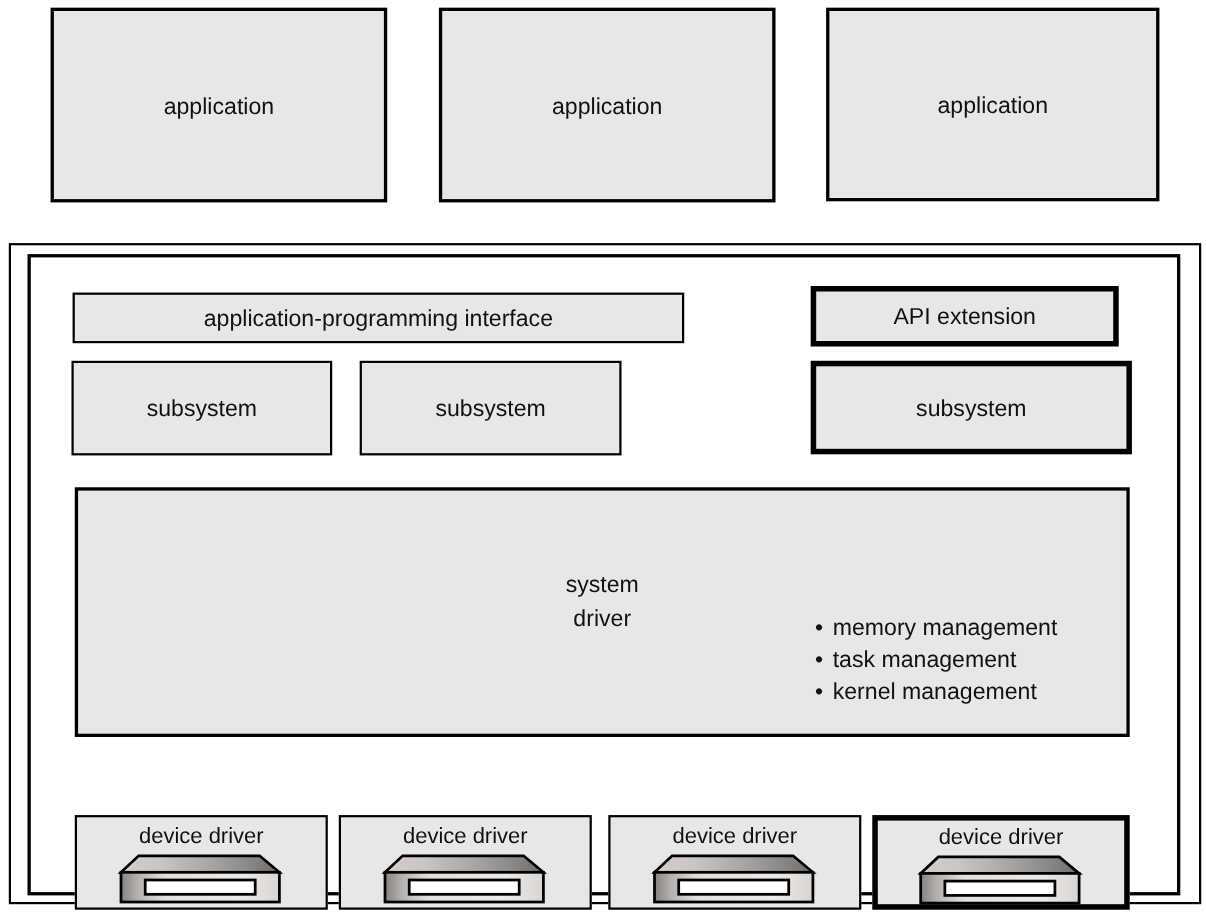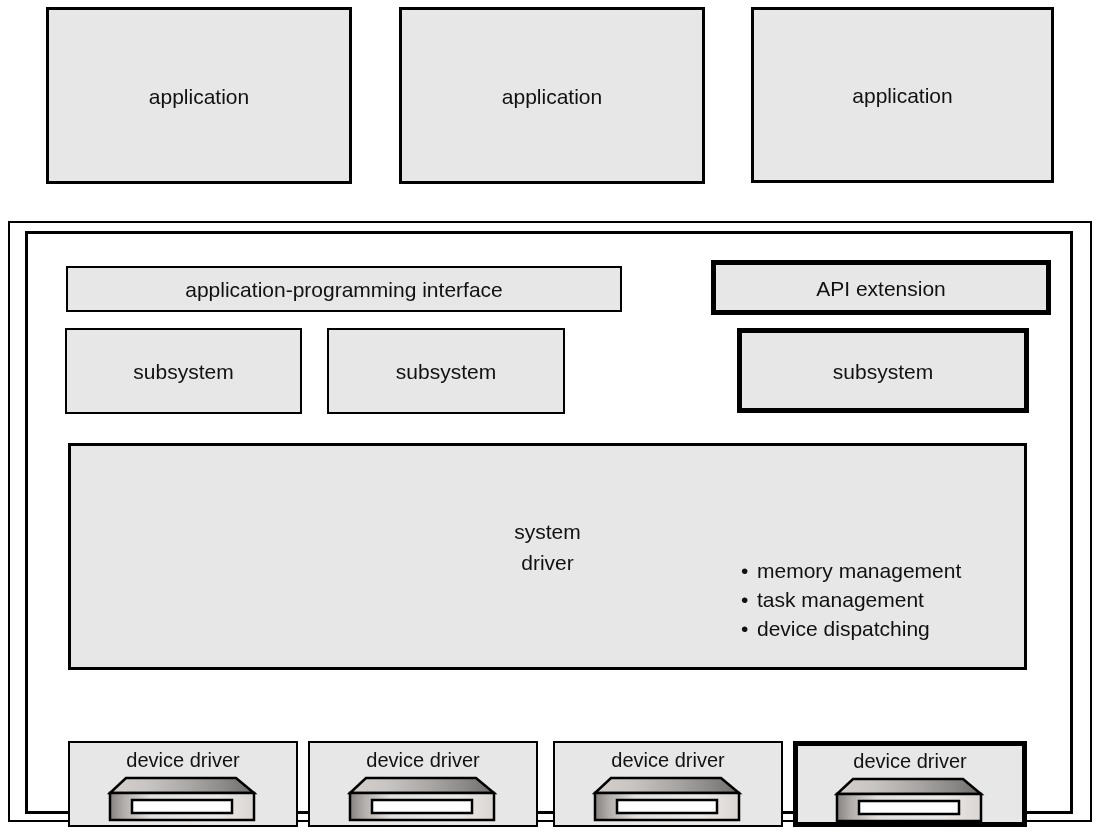--- a/index.html
+++ b/index.html
@@ -41,21 +41,21 @@
   #app2 { left: 399px; top: 7px; width: 306px; height: 177px; }
   #app3 { left: 751px; top: 7px; width: 303px; height: 176px; }
 
   
   #outer-frame { left: 8px;  top: 221px; width: 1084px; height: 601px; border: 2px solid #000; }
   #inner-frame { left: 25px; top: 231px; width: 1048px; height: 583px; border: 3px solid #000; }
 
   
   #api-bar { left: 66px; top: 266px; width: 556px; height: 46px; }
   #api-bar .label-center { top: 50%; transform: translateY(-48%); }
-  #api-ext { left: 711px; top: 260px; width: 340px; height: 55px; border-width: 5px; padding-left: 15px; }
+  #api-ext { left: 737px; top: 260px; width: 280px; height: 55px; border-width: 5px; padding-left: 15px; }
   #api-ext .label-center { top: 50%; transform: translateY(-48%); }
 
   
   .subsystem .label-center { top: 50%; transform: translateY(-46%); }
   #sub1 { left: 65px;  top: 328px; width: 237px; height: 86px; }
   #sub2 { left: 327px; top: 328px; width: 238px; height: 86px; }
   #sub3 { left: 737px; top: 328px; width: 292px; height: 85px; border-width: 5px; }
 
   
   #kernel { left: 68px; top: 443px; width: 959px; height: 227px; border-width: 3px; }
@@ -148,21 +148,21 @@
   <div class="box subsystem" id="sub3">
     <div class="label-center">subsystem</div>
   </div>
 
   <div class="box" id="kernel">
     <div id="kernel-title">system
 driver</div>
     <div id="kernel-bullets">
       <div class="bullet-line"><span class="bullet-dot">•</span><span>memory management</span></div>
       <div class="bullet-line"><span class="bullet-dot">•</span><span>task management</span></div>
-      <div class="bullet-line"><span class="bullet-dot">•</span><span>device dispatching</span></div>
+      <div class="bullet-line"><span class="bullet-dot">•</span><span>kernel management</span></div>
     </div>
   </div>
 
   <div class="box driver" id="drv1">
     <span class="driver-label">device driver</span>
     <svg class="drive-icon" width="152" height="48" viewBox="0 0 152 48">
       <polygon points="19,3 129,3 147,18 3,18" fill="url(#topGrad)" stroke="#000" stroke-width="2.5"></polygon>
       <rect x="3" y="18" width="144" height="27" fill="url(#frontGrad)" stroke="#000" stroke-width="2.5"></rect>
       <rect x="25" y="25" width="100" height="13" fill="#ffffff" stroke="#000" stroke-width="2.5"></rect>
     </svg>

